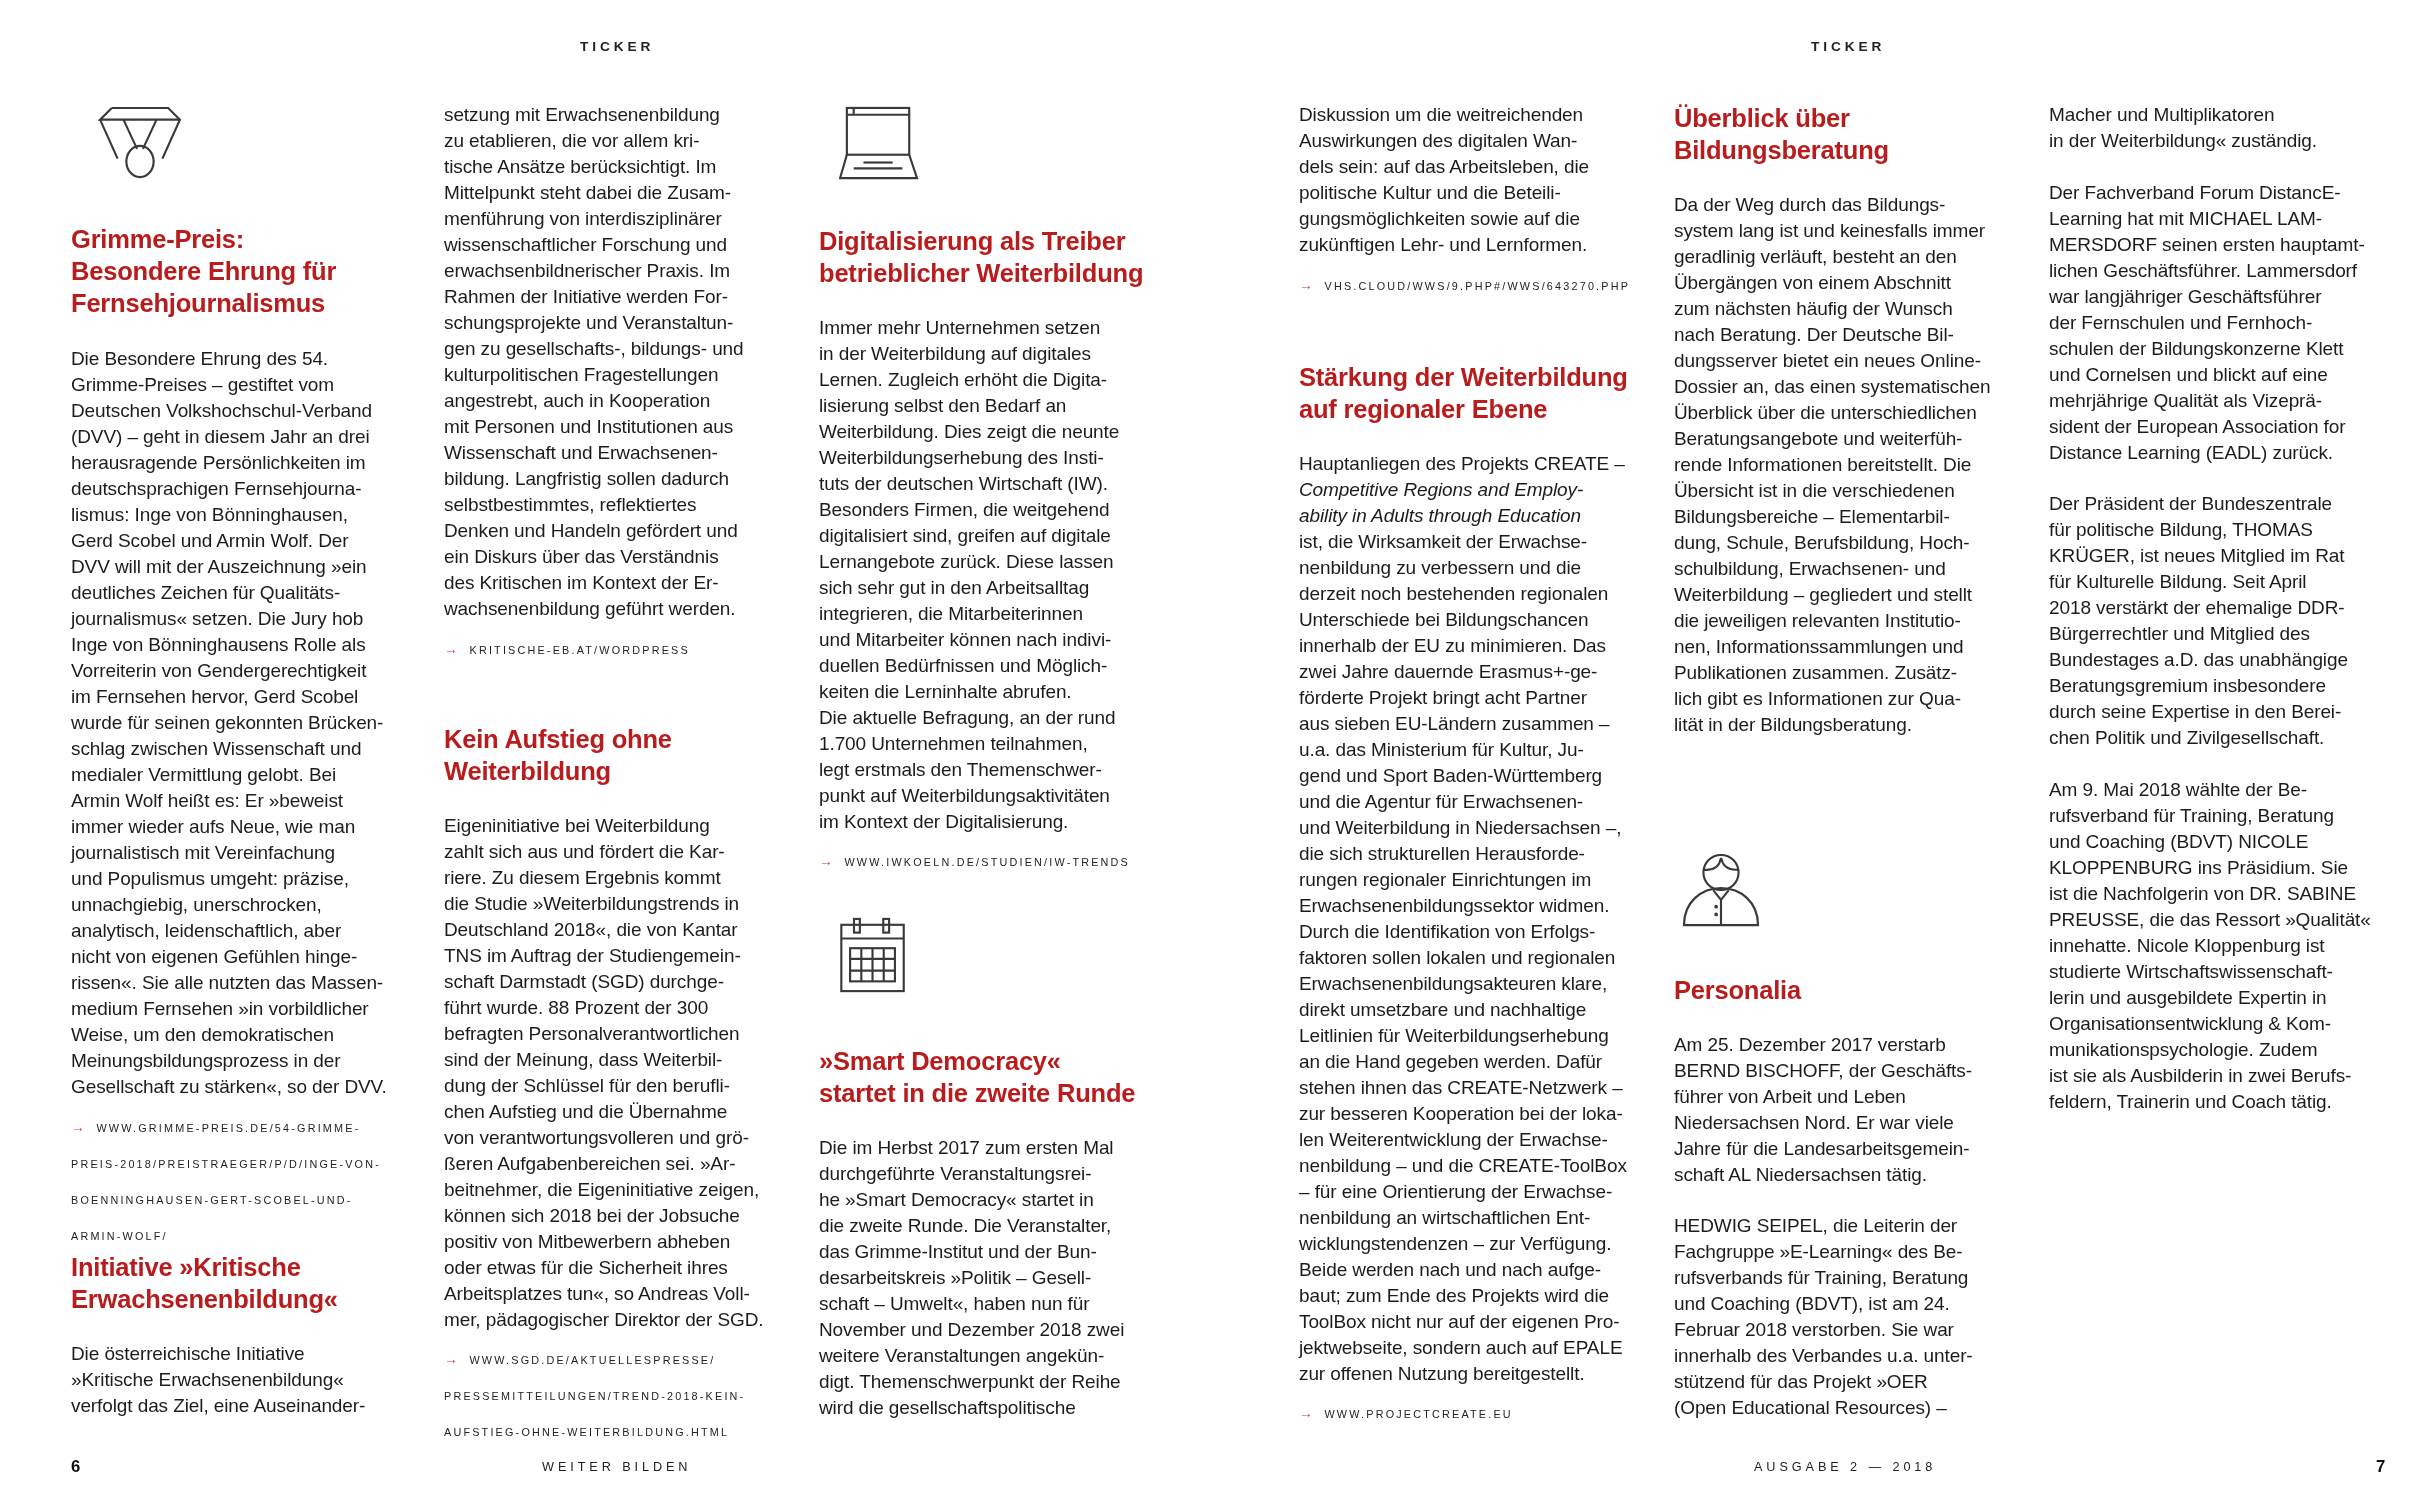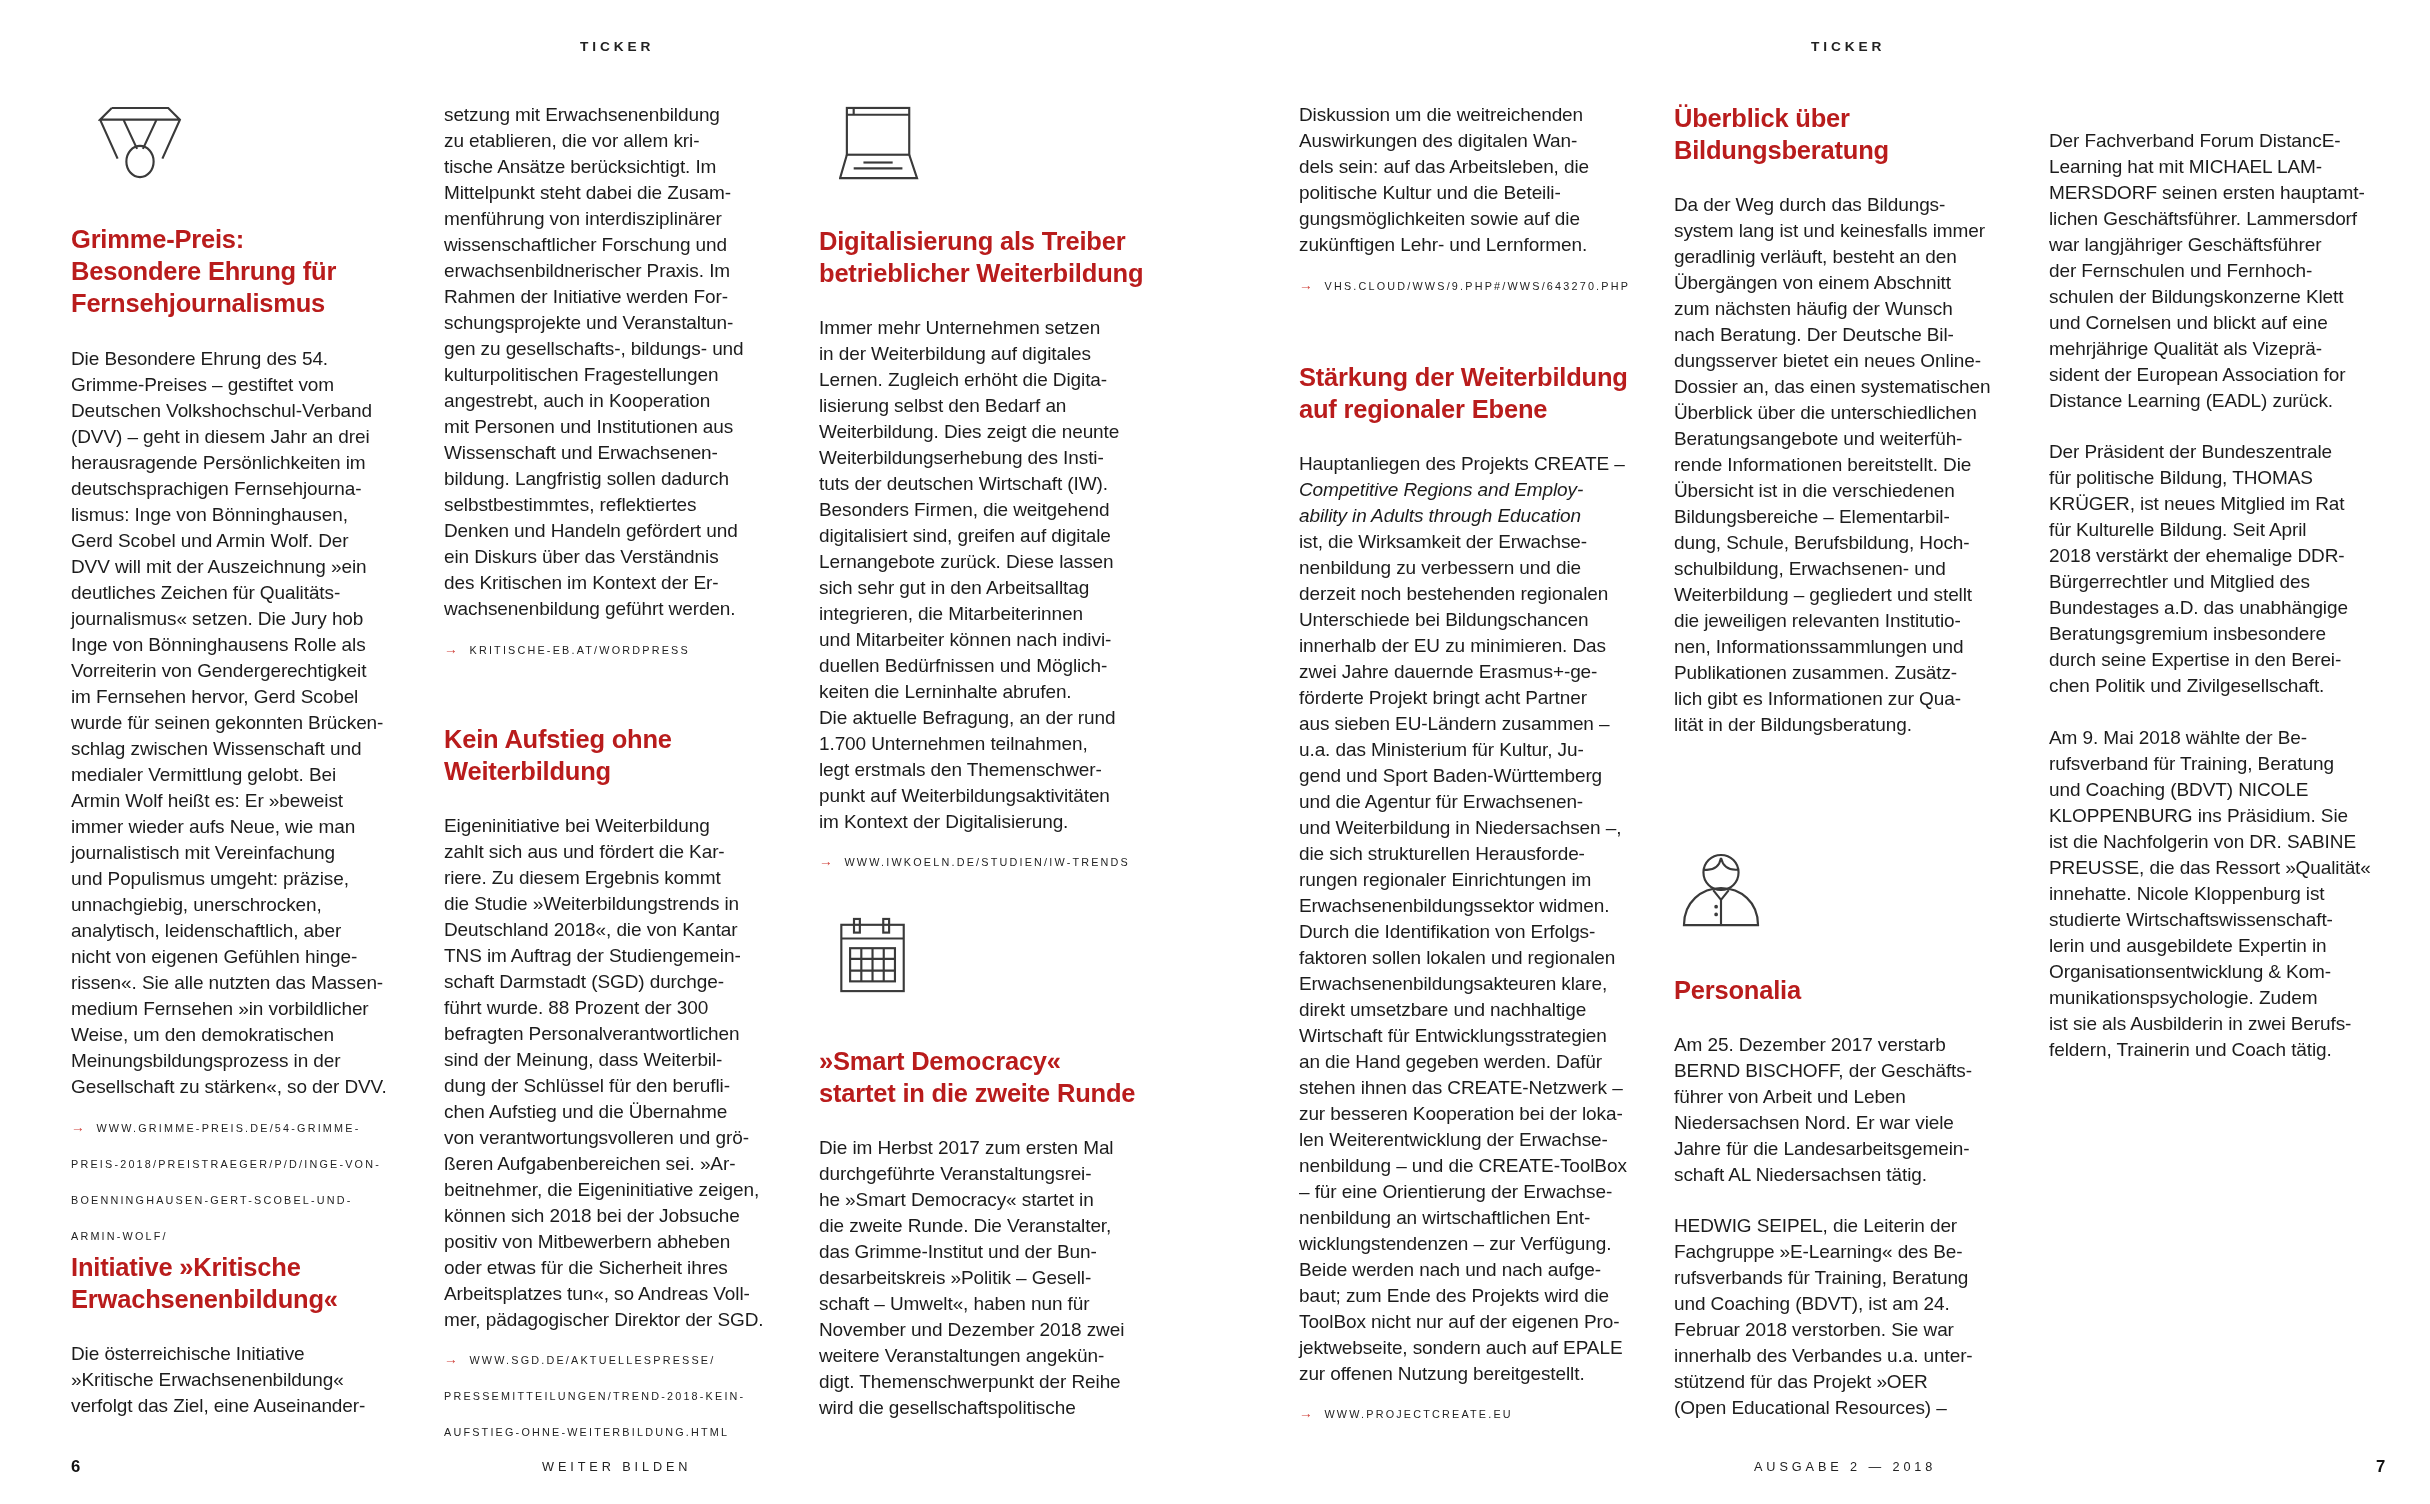--- a/index.html
+++ b/index.html
@@ -257,21 +257,21 @@
       <div class="line">gend und Sport Baden-Württemberg</div>
       <div class="line">und die Agentur für Erwachsenen-</div>
       <div class="line">und Weiterbildung in Niedersachsen –,</div>
       <div class="line">die sich strukturellen Herausforde-</div>
       <div class="line">rungen regionaler Einrichtungen im</div>
       <div class="line">Erwachsenenbildungssektor widmen.</div>
       <div class="line">Durch die Identifikation von Erfolgs-</div>
       <div class="line">faktoren sollen lokalen und regionalen</div>
       <div class="line">Erwachsenenbildungsakteuren klare,</div>
       <div class="line">direkt umsetzbare und nachhaltige</div>
-      <div class="line">Wirtschaft für Entwicklungsstrategien</div>
+      <div class="line">Leitlinien für Weiterbildungserhebung</div>
       <div class="line">an die Hand gegeben werden. Dafür</div>
       <div class="line">stehen ihnen das CREATE-Netzwerk –</div>
       <div class="line">zur besseren Kooperation bei der loka-</div>
       <div class="line">len Weiterentwicklung der Erwachse-</div>
       <div class="line">nenbildung – und die CREATE-ToolBox</div>
       <div class="line">– für eine Orientierung der Erwachse-</div>
       <div class="line">nenbildung an wirtschaftlichen Ent-</div>
       <div class="line">wicklungstendenzen – zur Verfügung.</div>
       <div class="line">Beide werden nach und nach aufge-</div>
       <div class="line">baut; zum Ende des Projekts wird die</div>
@@ -327,20 +327,24 @@
       <div class="line">rufsverbands für Training, Beratung</div>
       <div class="line">und Coaching (BDVT), ist am 24.</div>
       <div class="line">Februar 2018 verstorben. Sie war</div>
       <div class="line">innerhalb des Verbandes u.a. unter-</div>
       <div class="line">stützend für das Projekt »OER</div>
       <div class="line">(Open Educational Resources) –</div>
     </div>
 </div>
 
 <div class="col" style="left:2049px; top:102px;">
+  <div id="pers-p2c">
+      <div class="line">Macher und Multiplikatoren</div>
+      <div class="line">in der Weiterbildung« zuständig.</div>
+    </div>
   <div style="margin-top:25.5px;" id="pers-p3">
       <div class="line">Der Fachverband Forum DistancE-</div>
       <div class="line">Learning hat mit MICHAEL LAM-</div>
       <div class="line">MERSDORF seinen ersten hauptamt-</div>
       <div class="line">lichen Geschäftsführer. Lammersdorf</div>
       <div class="line">war langjähriger Geschäftsführer</div>
       <div class="line">der Fernschulen und Fernhoch-</div>
       <div class="line">schulen der Bildungskonzerne Klett</div>
       <div class="line">und Cornelsen und blickt auf eine</div>
       <div class="line">mehrjährige Qualität als Vizeprä-</div>

